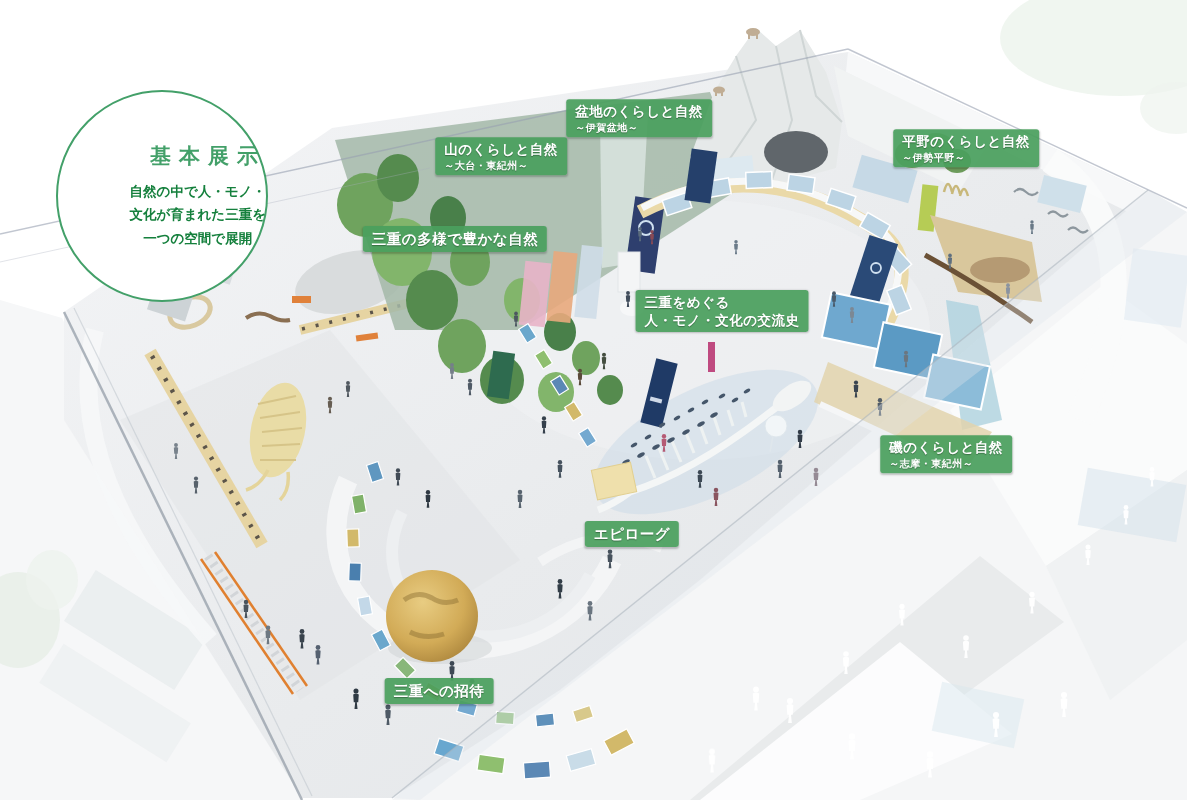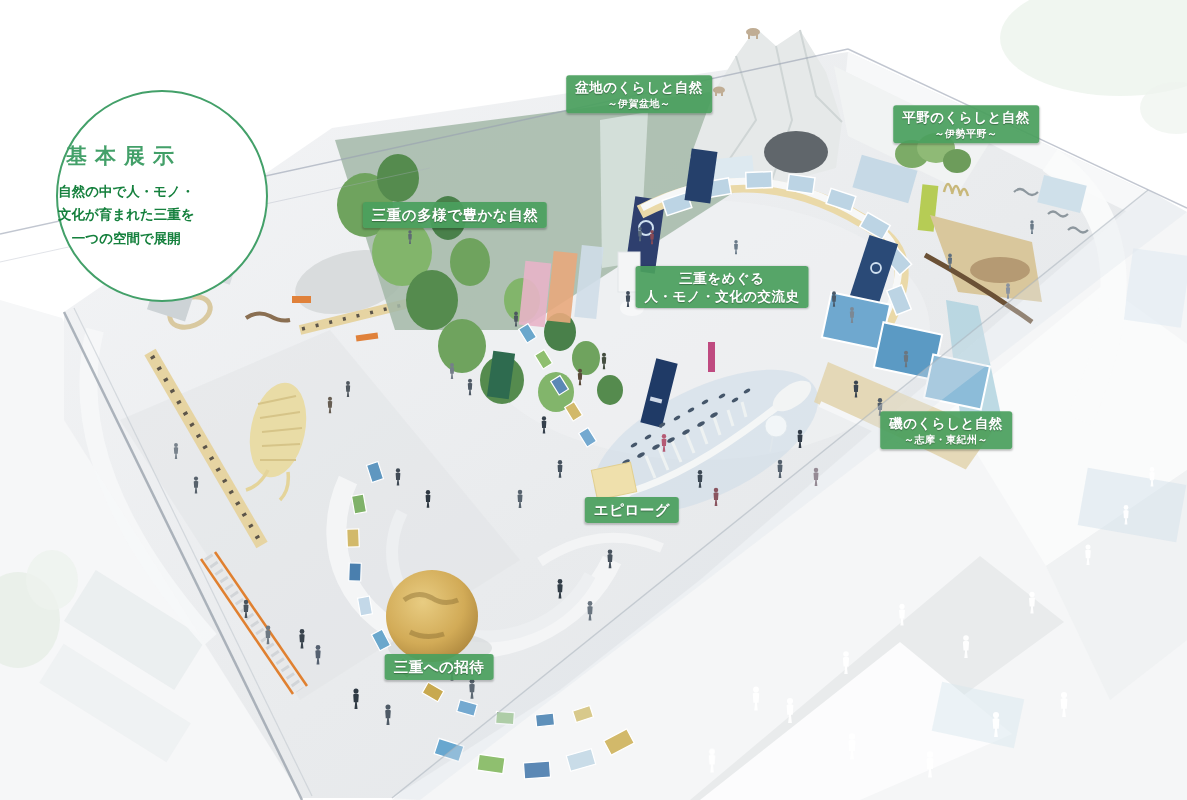--- a/index.html
+++ b/index.html
@@ -2,32 +2,32 @@
 <html><head>
 <meta charset="utf-8">
 <style>
   html,body{margin:0;padding:0;background:#ffffff;}
   body{font-family:"Liberation Sans","DejaVu Sans",sans-serif;}
   .stage{position:relative;width:1187px;height:800px;overflow:hidden;background:#fff;}
   .stage svg{position:absolute;left:0;top:0;}
 
   
   .lbl{position:absolute;transform:translate(-50%,-50%);
-       background:rgba(74,159,94,.93);color:#fff;text-align:center;
+       background:rgba(74,159,94,.93);color:#fff;
        border-radius:3px;padding:4px 9px 3px;line-height:1.3;
        box-shadow:0 1px 2px rgba(0,0,0,.22);
-       text-shadow:0 1px 1px rgba(0,0,0,.32);white-space:nowrap;z-index:5;}
+       text-shadow:0 1px 1px rgba(0,0,0,.32);white-space:nowrap;z-index:5;margin-top:24px;}
   .lbl .l1{display:block;font-size:13.5px;font-weight:bold;letter-spacing:.5px;}
   .lbl .l2{display:block;font-size:10px;font-weight:bold;letter-spacing:.5px;}
   .lbl.big .l1{font-size:14.5px;}
 
   
   .badge{position:absolute;left:56px;top:90px;width:212px;height:212px;
          border:2px solid #43a069;border-radius:50%;background:#fff;
-         display:flex;flex-direction:column;align-items:flex-start;justify-content:center;
+         display:flex;flex-direction:column;align-items:flex-end;justify-content:center;
          z-index:6;box-sizing:border-box;}
   .badge .ttl{color:#43a069;font-size:21px;font-weight:bold;
               letter-spacing:.38em;margin:0 0 10px;padding-left:.38em;}
   .badge .dsc{margin:0;font-size:13.5px;color:#15803d;line-height:1.75;
               text-align:center;font-weight:bold;}
 </style>
 </head>
 <body>
 
 <div class="stage">
@@ -354,20 +354,24 @@
   </g>
 </svg>
 
   <div class="badge">
     <div class="ttl">基本展示</div>
     <p class="dsc"><span>自然の中で人・モノ・</span><br>
       <span>文化が育まれた三重を</span><br>
       <span>一つの空間で展開</span></p>
   </div>
 
+  <div class="lbl" style="left:501px;top:132px;">
+    <span class="l1">山のくらしと自然</span>
+    <span class="l2">～大台・東紀州～</span>
+  </div>
 
   <div class="lbl" style="left:639px;top:94px;">
     <span class="l1">盆地のくらしと自然</span>
     <span class="l2">～伊賀盆地～</span>
   </div>
 
   <div class="lbl" style="left:966px;top:124px;">
     <span class="l1">平野のくらしと自然</span>
     <span class="l2">～伊勢平野～</span>
   </div>

